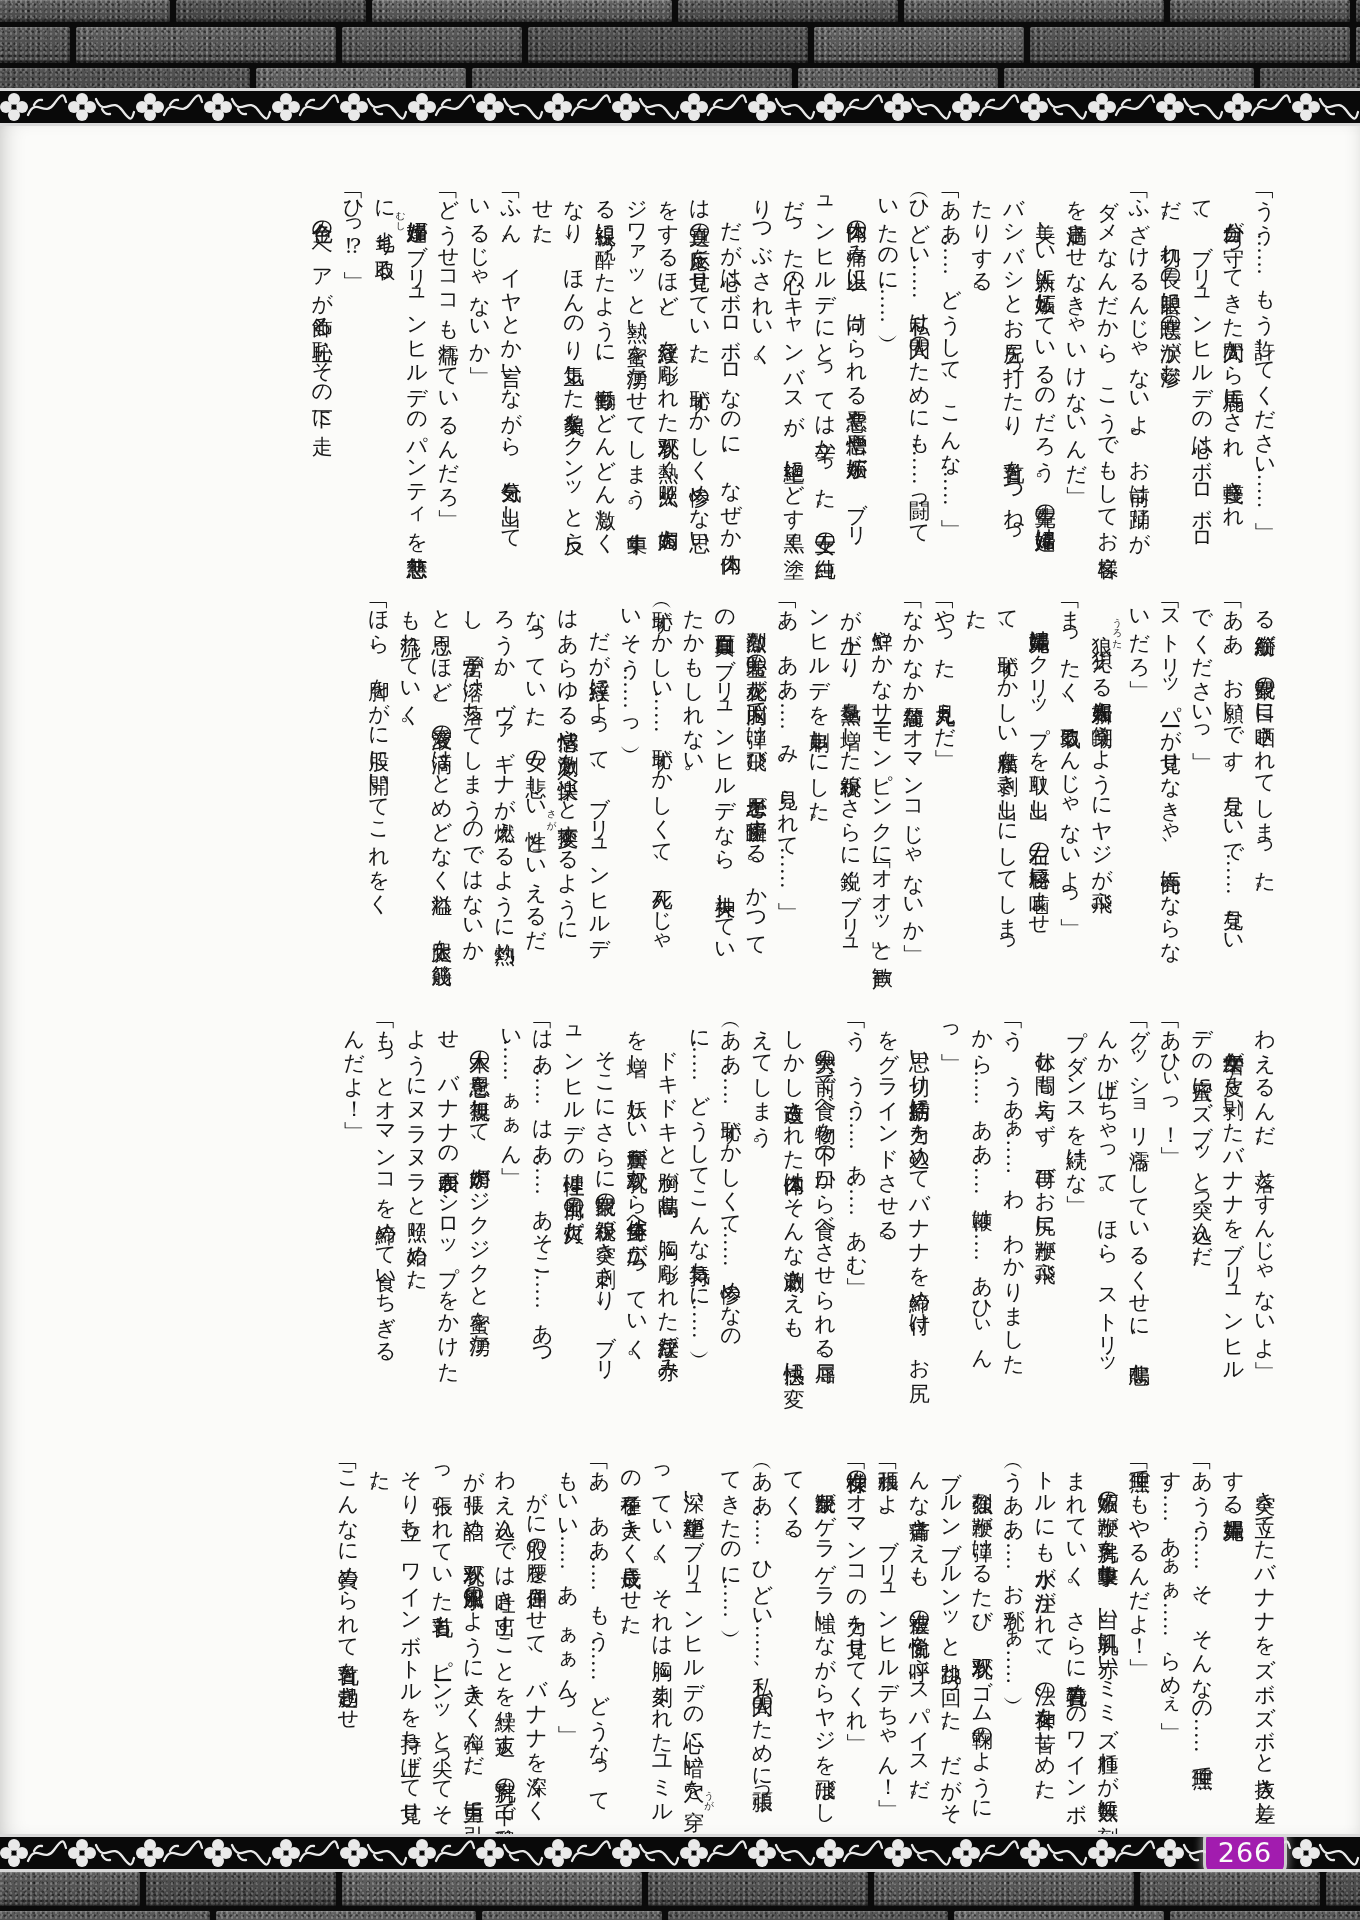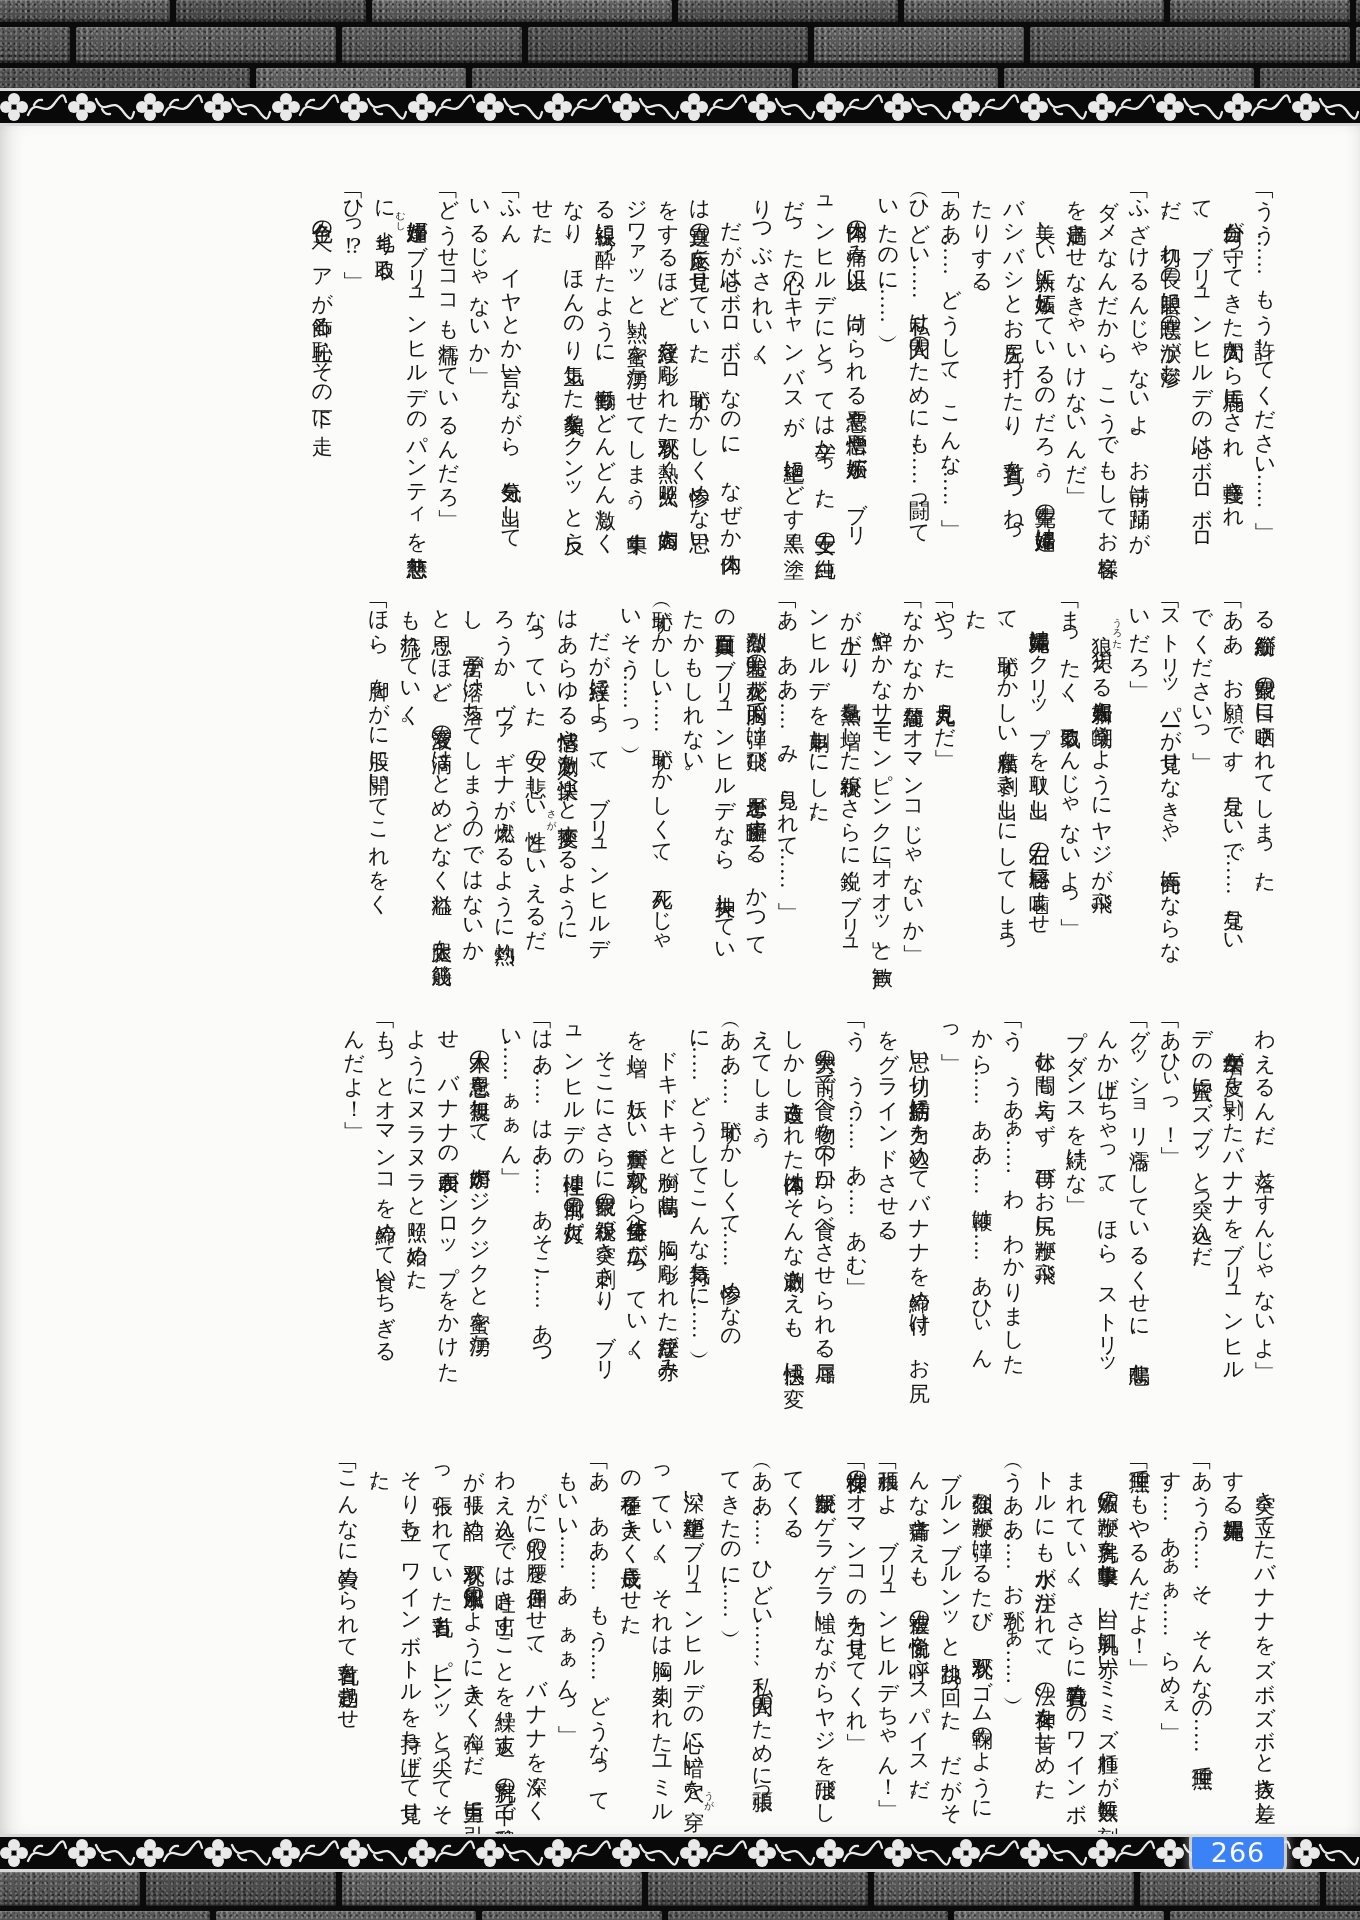--- a/index.html
+++ b/index.html
@@ -31,22 +31,22 @@
   .ornament{
     position:relative;flex:none;height:32px;background:#090909;
     border-top:3px solid #d9d9d9;border-bottom:3px solid #d9d9d9;
     display:flex;align-items:center;overflow:hidden;
   }
   .ornament svg{flex:none;display:block;}
   .seg-flip{transform:scaleY(-1);}
 
   
   .page-number-tab{
-    position:absolute;top:-7px;right:76px;width:92px;height:44px;
-    background:#3b82f6;border-radius:10px;
+    position:absolute;top:-7px;right:76px;width:78px;height:44px;
+    background:#a21caf;border-radius:10px;
     box-shadow:0 0 0 3px rgba(225,225,225,.85), 0 0 9px 5px rgba(255,255,255,.38);
     display:flex;align-items:center;justify-content:center;z-index:3;
   }
   .page-number-tab span{
     font-family:"DejaVu Sans","Liberation Sans",sans-serif;
     font-size:27px;color:#fafafa;letter-spacing:1px;line-height:1;
   }
 
   
   .content{

